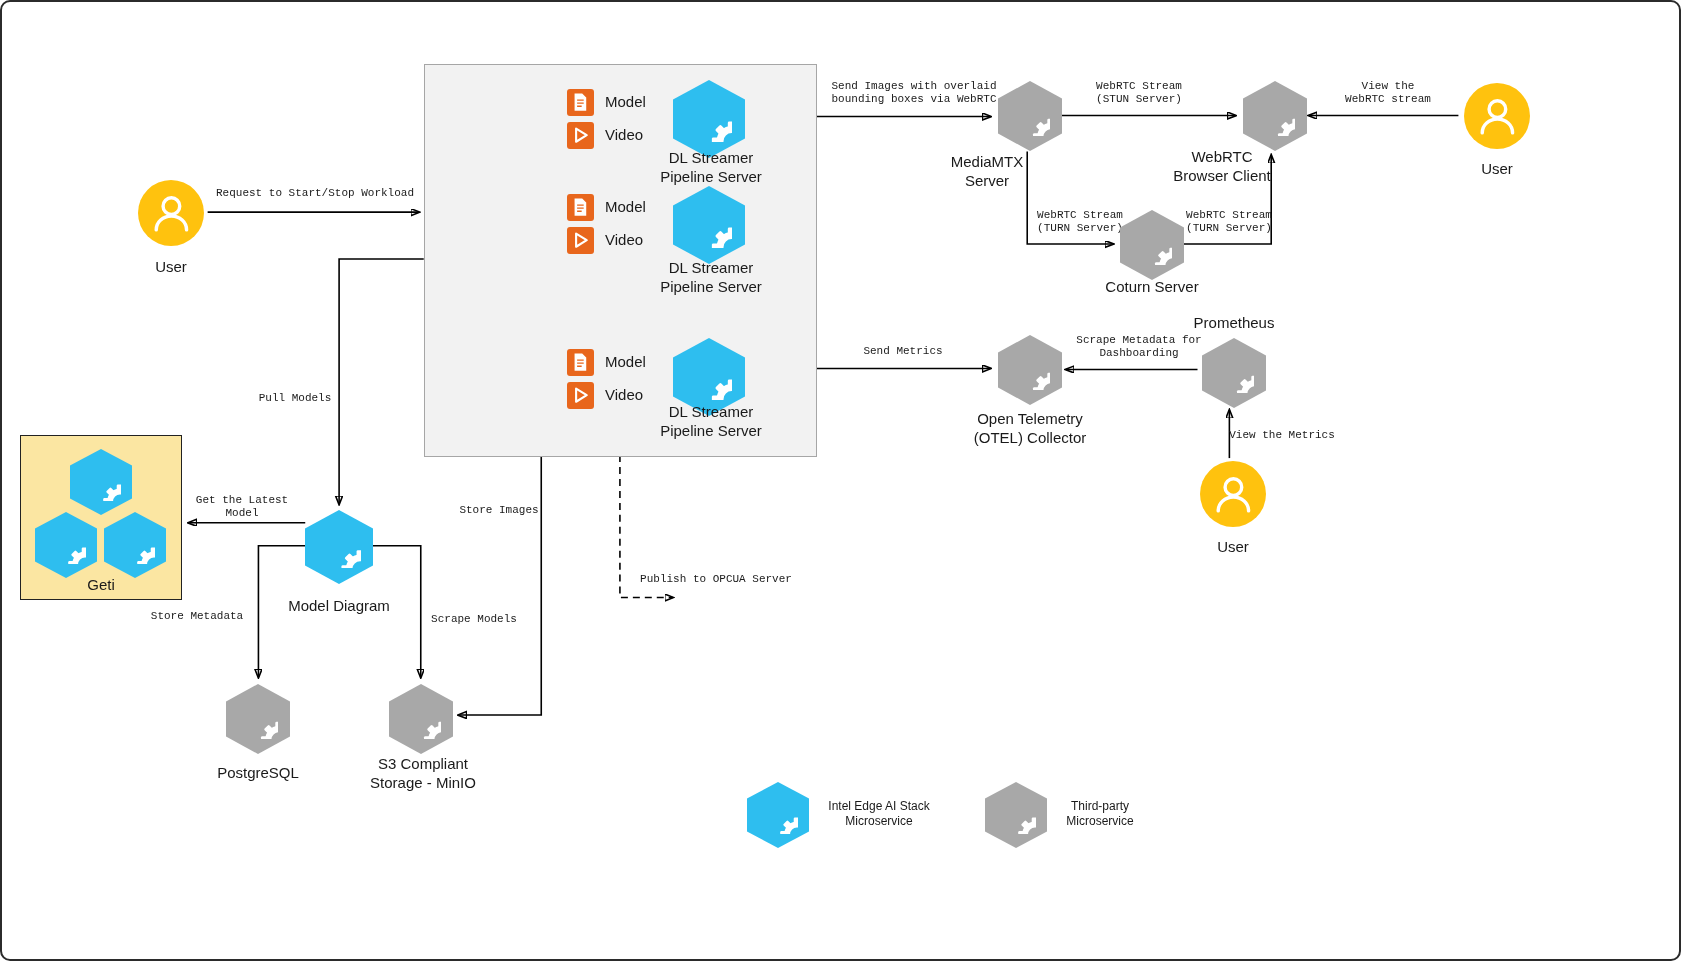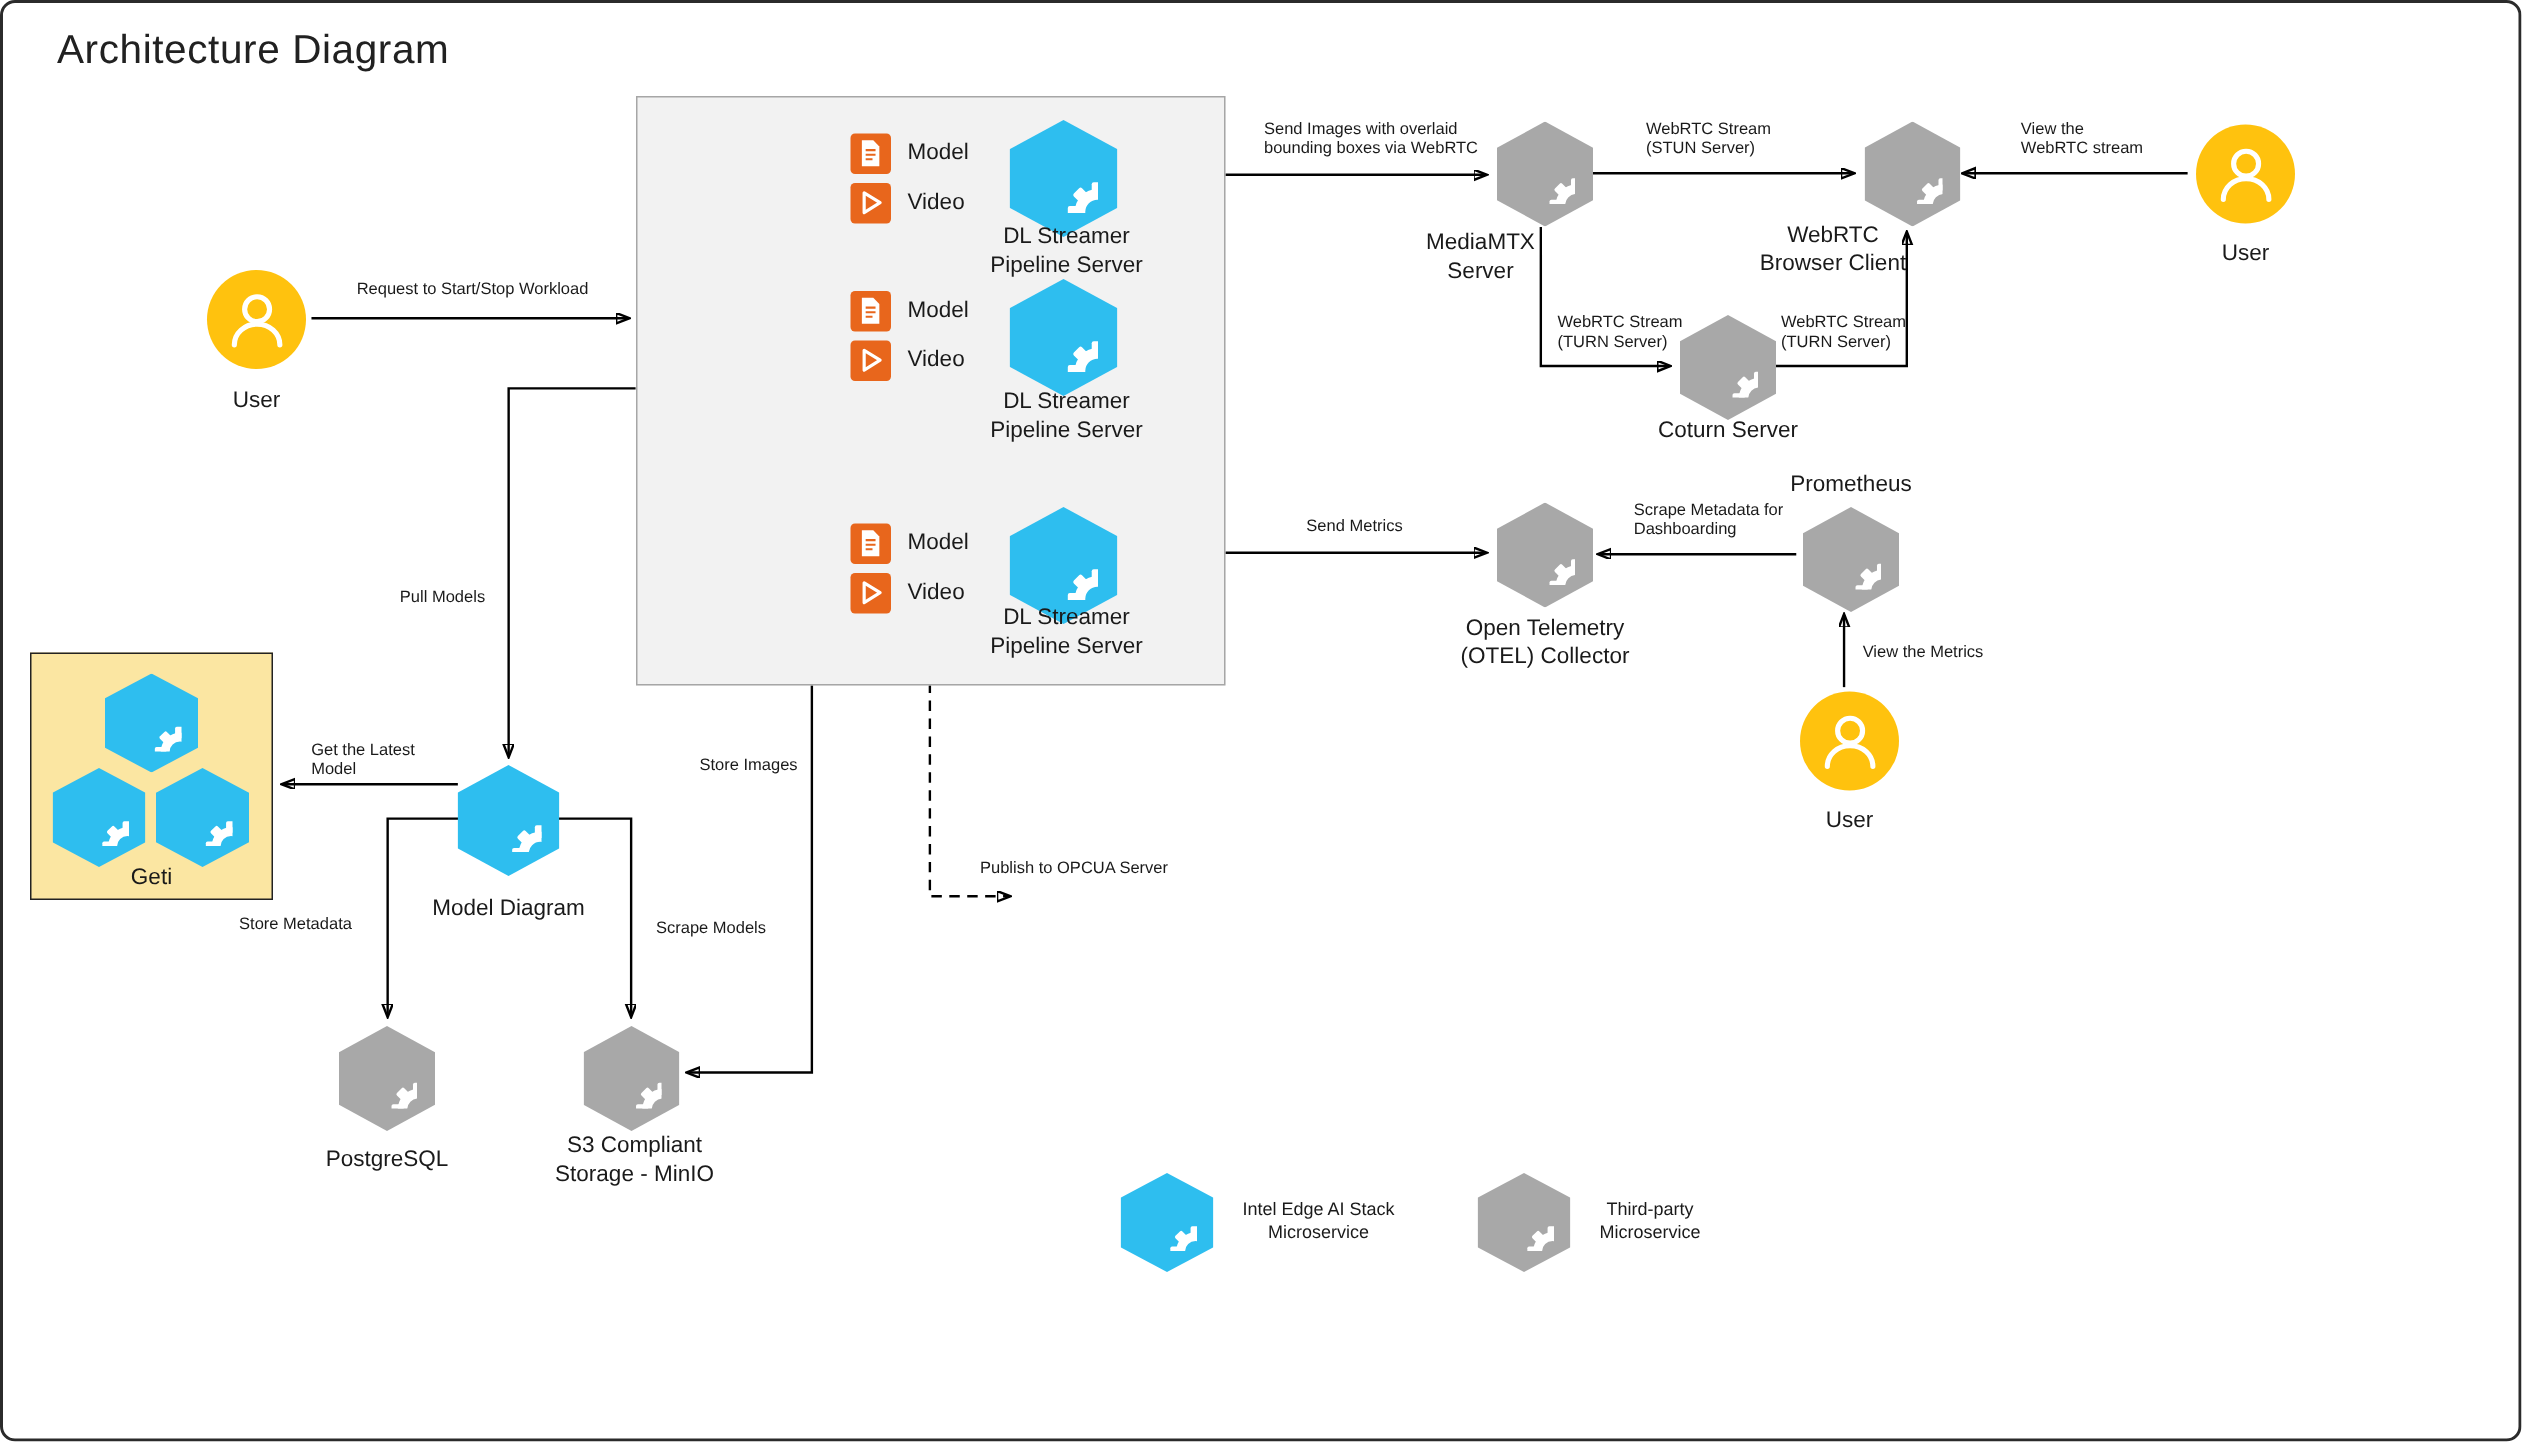--- a/index.html
+++ b/index.html
@@ -24,22 +24,22 @@
   .hex.gray { background:var(--gray-node,#A8A8A8); }
   .hex svg { width:64%; height:58%; }
   .user { position:absolute; width:66px; height:66px; border-radius:50%;
           background:var(--user-yellow,#FFC20E); display:flex; align-items:center; justify-content:center; }
   .user svg { width:80%; height:80%; }
   .sq { position:absolute; width:27px; height:27px; background:var(--orange-icon,#E8661C);
         border-radius:3px; display:flex; align-items:center; justify-content:center; }
   .sq svg { width:90%; height:90%; }
   .lbl  { position:absolute; transform:translateX(-50%); text-align:center;
           white-space:pre-line; font-size:15px; line-height:1.25; }
-  .elbl { position:absolute; transform:translateX(-50%); text-align:left;
-          white-space:pre-line; font-size:11px; line-height:1.2; }
+  .elbl { position:absolute; transform:translateX(-50%); text-align:center;
+          white-space:pre-line; font-size:11px; line-height:1.2;font-family:Liberation Mono, monospace; }
   .itxt { position:absolute; font-size:15px; }
   .legend-title { position:absolute; left:15px; top:9px; font-size:12px; }
   .llbl { position:absolute; transform:translateX(-50%); text-align:center;
           white-space:pre-line; font-size:12px; line-height:1.25; }
 </style>
 </head>
 <body>
 
 <svg width="0" height="0" style="position:absolute" aria-hidden="true">
   <defs>
@@ -69,21 +69,20 @@
       </g>
     </symbol>
     <symbol id="play" viewBox="0 0 24 24">
       <path d="M8,5.5 L18.5,12 L8,18.5 z" fill="none" stroke="#fff" stroke-width="2.1" stroke-linejoin="round"></path>
     </symbol>
   </defs>
 </svg>
 
 <div id="canvas">
 
-  <div id="title">Architecture Diagram</div>
 
   <svg id="edges" viewBox="0 0 1681 961">
     <defs>
       <marker id="arrow" markerWidth="10" markerHeight="9" refX="8" refY="3.5" orient="auto" markerUnits="userSpaceOnUse">
         <path d="M0,0 L9,3.5 L0,7 z" fill="#000" stroke="none"></path>
       </marker>
     </defs>
     <path d="M205,211 L417,211" marker-end="url(#arrow)"></path>
     <path d="M815,115 L991,115" marker-end="url(#arrow)"></path>
     <path d="M1061,114 L1237,114" marker-end="url(#arrow)"></path>

